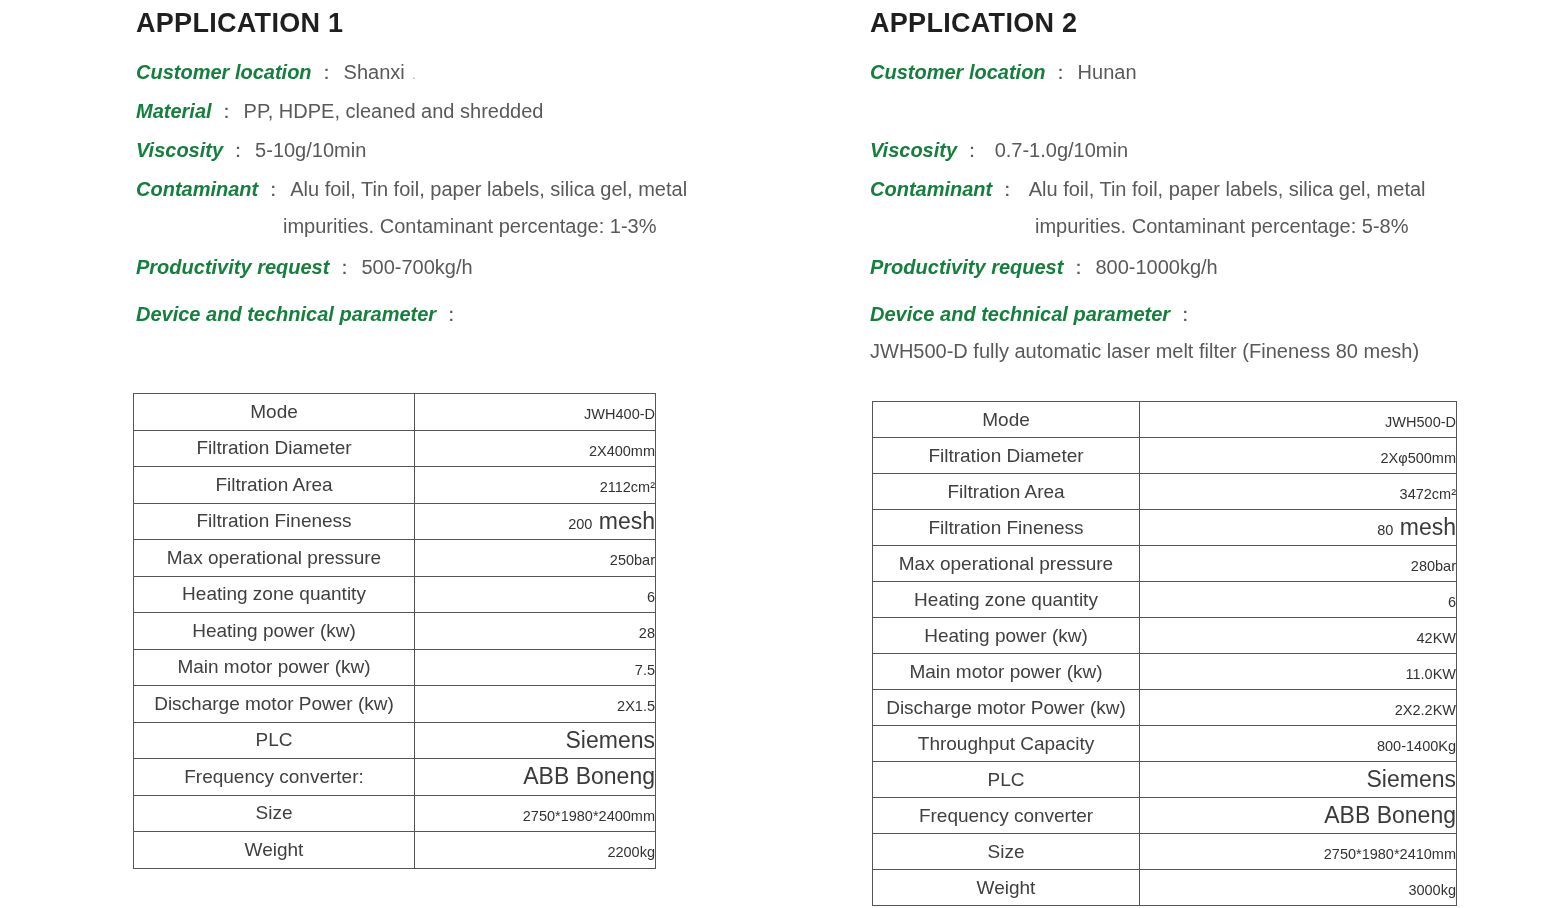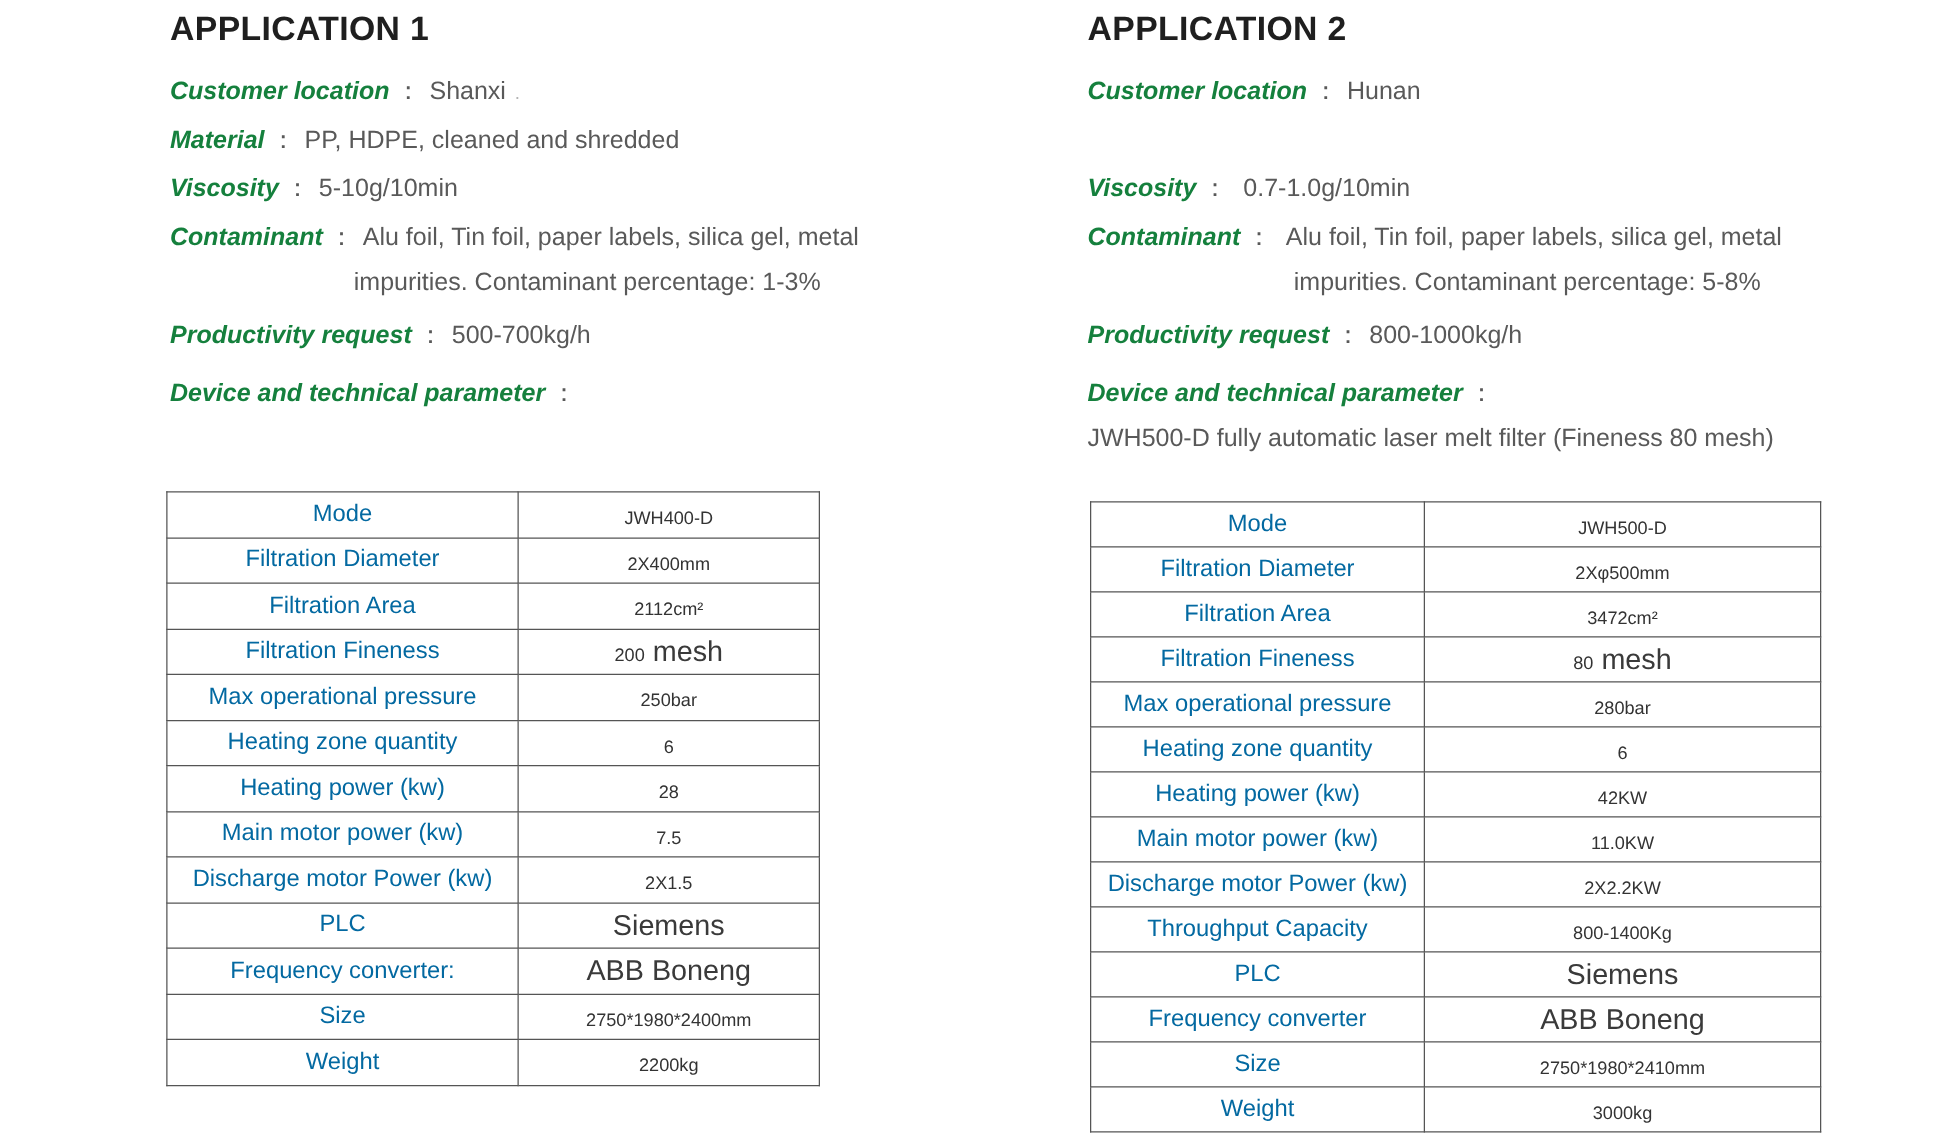--- a/index.html
+++ b/index.html
@@ -24,22 +24,22 @@
   #col2 .lcont{left:165px}
 
   table{border-collapse:collapse;position:absolute;background:#fff;table-layout:fixed;}
   #t1{top:393px;left:-3px;width:523px;}
   #t2{top:401px;left:2px;width:585px;}
   td{border:1px solid #555;text-align:center;vertical-align:middle;padding:0;overflow:hidden;}
   #t1 td{height:35.5px;}
   #t2 td{height:35px;}
   #t1 td.tl{width:280px;}
   #t2 td.tl{width:266px;}
-  .tl{font-size:19px;color:#0369a1;}
-  .tv{font-size:14.5px;color:#333;}
+  .tl{font-size:19px;color:#404040;}
+  .tv{font-size:14.5px;color:#333;text-align:right;}
   .tv .vbg{font-size:23px;color:#3a3a3a;}
 </style>
 </head>
 <body>
 
 <div class="col" id="col1">
   <div class="app-title">APPLICATION 1</div>
 
   <div class="line l1"><b>Customer location</b><span class="colon">：</span><span>Shanxi</span><span class="mark">.</span></div>
 

